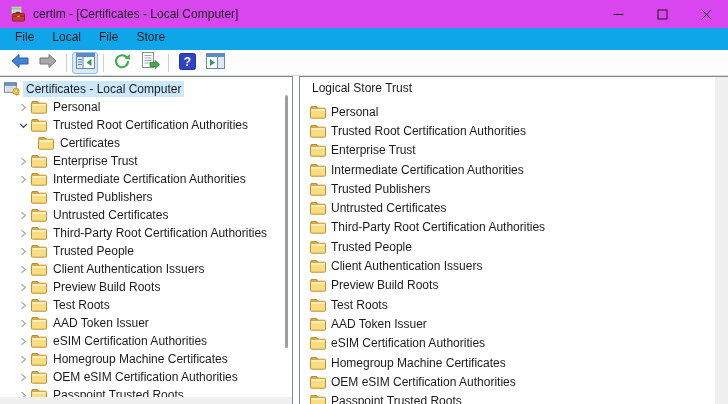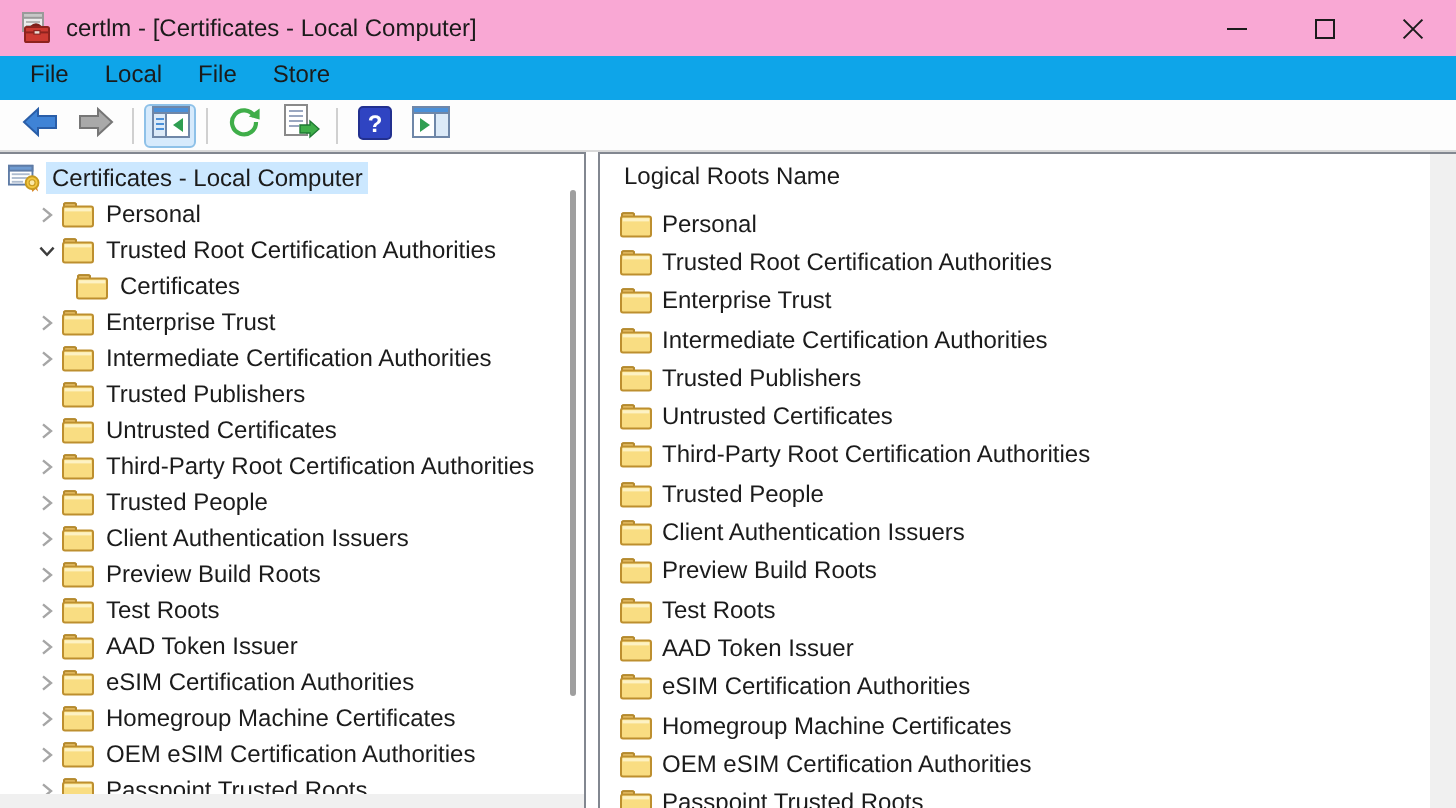--- a/index.html
+++ b/index.html
@@ -1,21 +1,21 @@
 <!DOCTYPE html>
 <html><head>
 <meta charset="utf-8">
 <style>
   * { margin:0; padding:0; box-sizing:border-box; }
   html,body { width:728px; height:404px; overflow:hidden; background:#fff;
               font-family:"Liberation Sans", sans-serif; font-size:12px; color:#1b1b1b; }
   .window { position:relative; width:728px; height:404px; background:#fff; }
 
   
-  .titlebar { height:28px; display:flex; align-items:center; background:#f9a8d4; }
+  .titlebar { height:28px; display:flex; align-items:center; background:#d946ef; }
   .app-icon { width:18px; height:18px; margin:0 6px 0 9px; display:inline-flex; }
   .title { font-size:12px; color:#1b1b1b; white-space:nowrap; }
   .caption-buttons { margin-left:auto; display:flex; height:28px; }
   .cap-btn { width:44px; height:28px; display:flex; align-items:center; justify-content:center; }
   .cap-btn svg { display:block; }
 
   
   .menubar { height:22px; display:flex; align-items:flex-start; padding-left:6px; background:#0ea5e9; }
   .menu-item { padding:2px 9px; cursor:default; }
 
@@ -436,21 +436,21 @@
               </svg>
             </span>
             <span class="tree-label">Passpoint Trusted Roots</span>
           </div>
         </div>
       <div class="tree-vthumb"></div>
       <div class="tree-htrack"></div>
     </div>
 
     <div class="list-pane">
-      <div class="list-header">Logical Roots Name</div>
+      <div class="list-header">Logical Store Trust</div>
       <div class="list-rows" id="list">
           <div class="list-row">
             <span class="list-icon">
               <svg width="16" height="14" viewBox="0 0 16 14">
                 <rect x="1" y="1.6" width="6" height="3.4" rx="0.8" fill="#e9c express06e" stroke="#b58a2e"></rect>
                 <rect x="1" y="1.6" width="6" height="3.4" rx="0.8" fill="#ecc46e" stroke="#b58a2e"></rect>
                 <rect x="0.5" y="3.2" width="15" height="10" rx="1" fill="#f9dd82" stroke="#bd8f2f"></rect>
                 <rect x="1.4" y="4.1" width="13.2" height="1.6" fill="#fdf2c4"></rect>
               </svg>
             </span>

